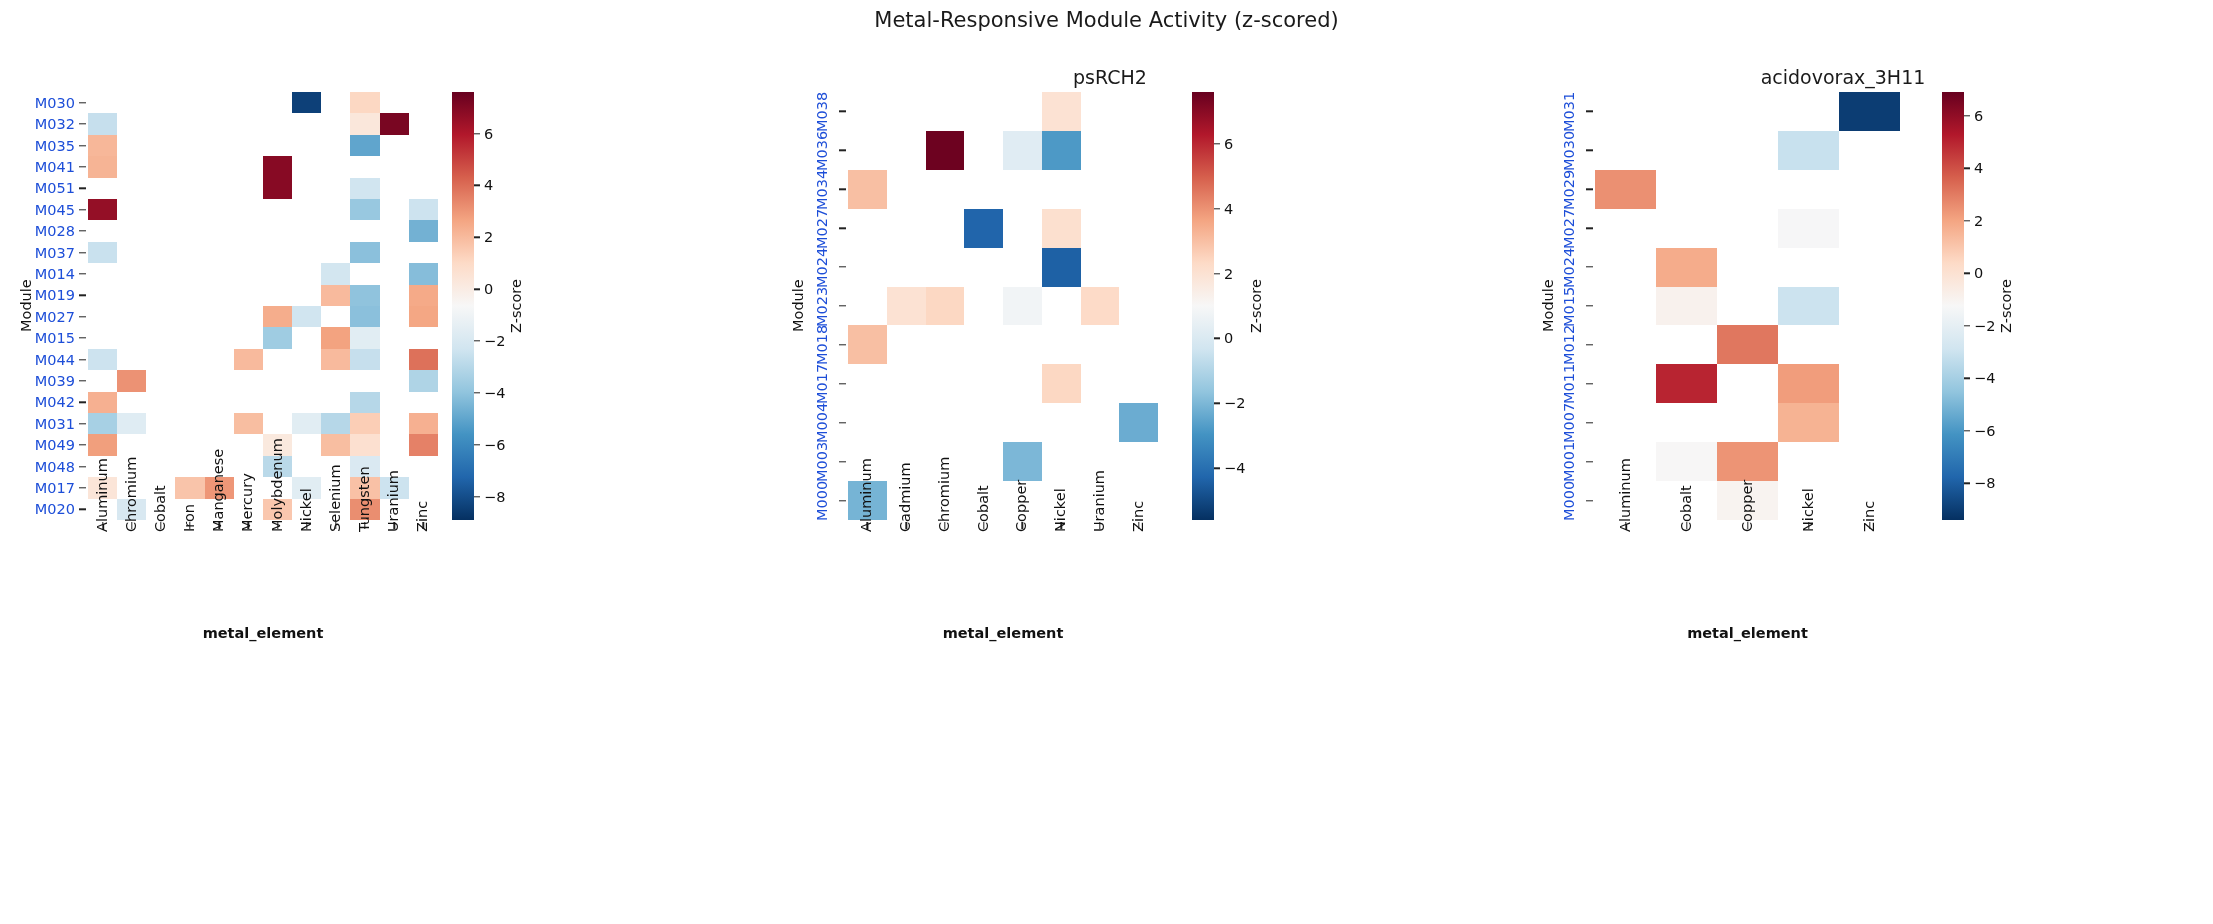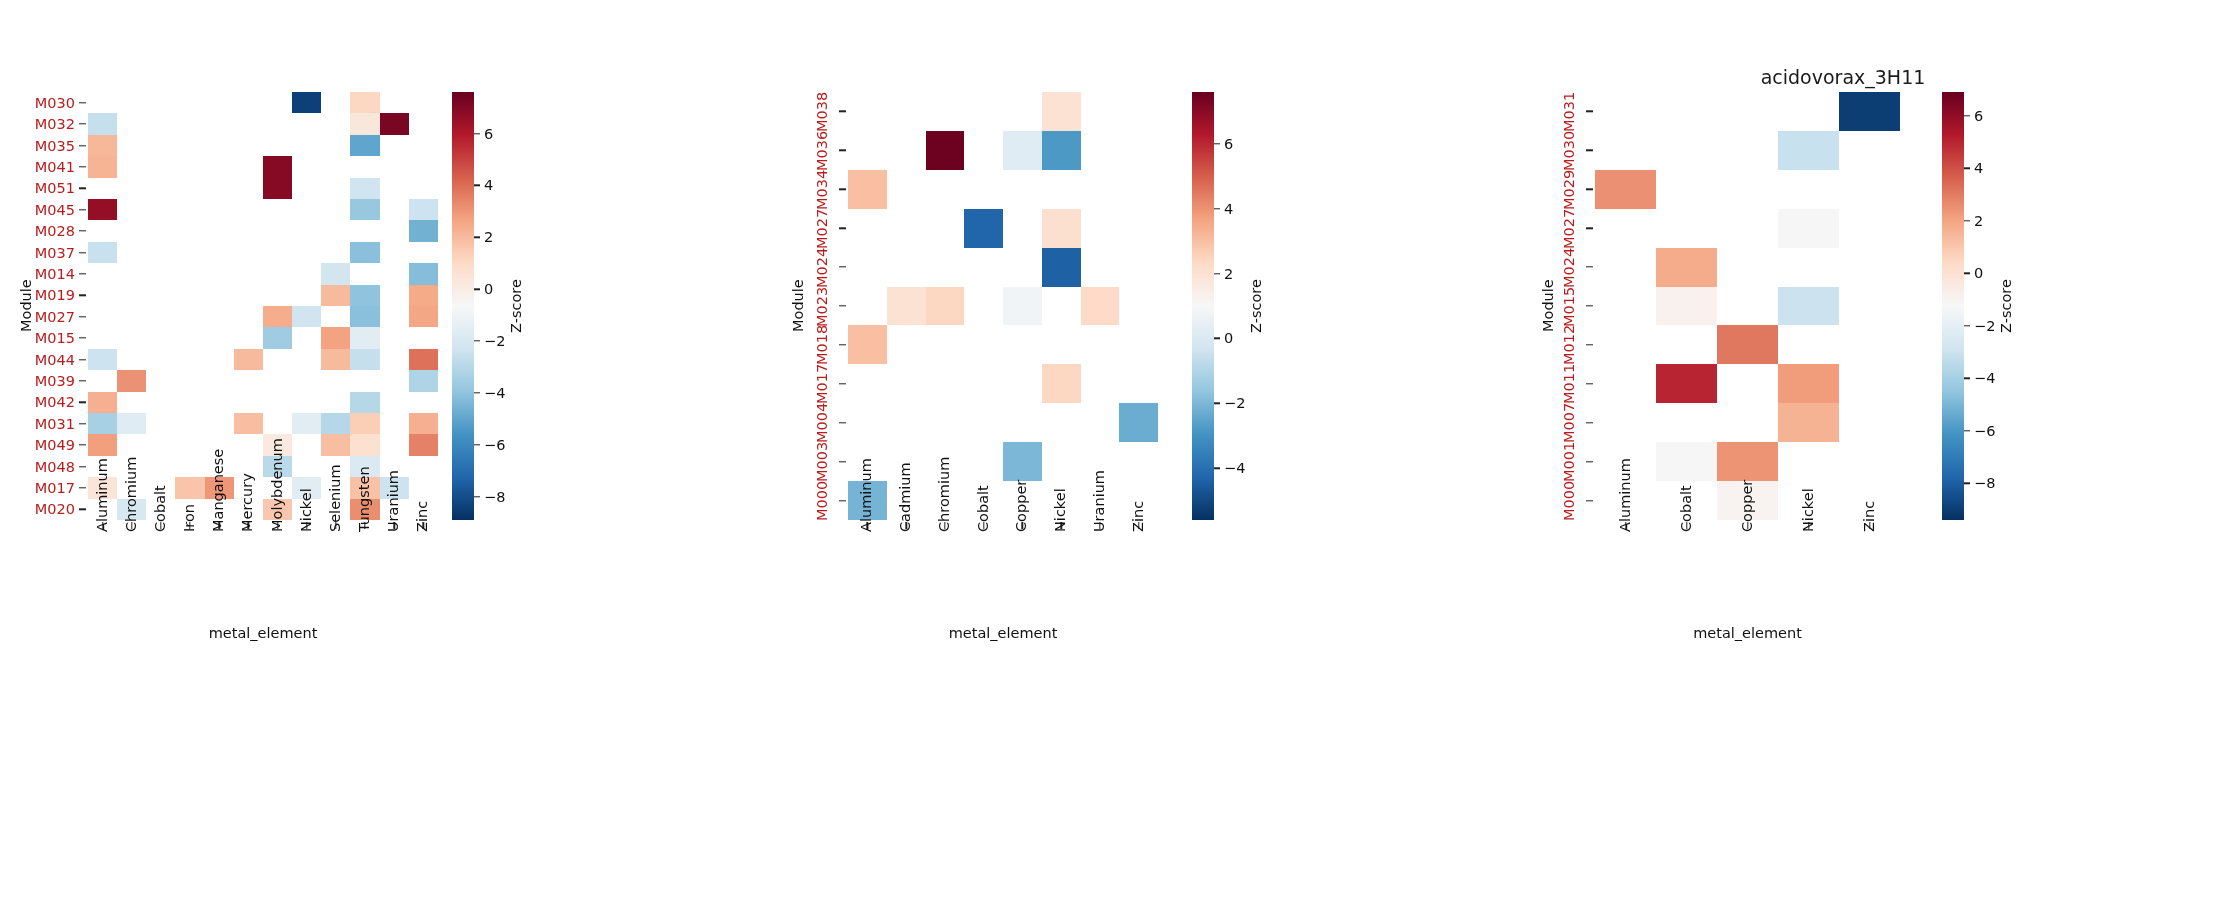--- a/index.html
+++ b/index.html
@@ -6,39 +6,43 @@
   body{width:2213px;height:924px;font-family:"DejaVu Sans","Liberation Sans",sans-serif;color:#000;overflow:hidden;}
   .fig{position:relative;width:2213px;height:924px;}
   .suptitle{position:absolute;left:0;top:8px;width:2213px;text-align:center;font-size:21px;color:#1a1a1a;}
   .panel{position:absolute;top:0;height:924px;}
   .p1{left:0;width:740px;}
   .p2{left:740px;width:740px;}
   .p3{left:1473px;width:740px;}
   .ptitle{position:absolute;top:66px;width:100%;text-align:center;font-size:19px;color:#1a1a1a;}
   .grid{position:absolute;display:grid;}
   .cell{background:#ffffff;}
-  .ylab{position:absolute;font-size:14.5px;color:#b91c1c;white-space:nowrap;}
+  .ylab{position:absolute;font-size:14.5px;color:#1d4ed8;white-space:nowrap;}
   .ylab.horiz{text-align:right;transform:translateY(-50%);}
   .ylab.vert{writing-mode:vertical-rl;transform:rotate(180deg);transform-origin:center;text-align:center;}
   .ytickdash{position:absolute;width:7px;height:1.4px;background:#222;transform:translateY(-50%);}
   .xtickdash{position:absolute;width:1.4px;height:7px;background:#222;transform:translateX(-50%);}
   .xlab{position:absolute;font-size:14.5px;color:#111;white-space:nowrap;writing-mode:vertical-rl;transform:rotate(180deg);transform-origin:left top;}
-  .axname-x{position:absolute;font-size:14.5px;color:#111;text-align:center;}
+  .axname-x{position:absolute;font-size:14.5px;color:#111;text-align:center;font-weight:bold;}
   .axname-y{position:absolute;font-size:14.5px;color:#111;writing-mode:vertical-rl;transform:rotate(180deg);text-align:center;}
   .cbar{position:absolute;width:22px;}
   .cbarlabel{position:absolute;font-size:14.5px;color:#111;writing-mode:vertical-rl;transform:rotate(180deg);text-align:center;}
   .cbtick{position:absolute;font-size:14.5px;color:#111;white-space:nowrap;transform:translateY(-50%);}
   .cbtickdash{position:absolute;width:6px;height:1.4px;background:#222;transform:translateY(-50%);}
 </style>
 </head>
 <body>
 
 <div class="fig">
 
+  <div class="suptitle">Metal-Responsive Module Activity (z-scored)</div>
 
+  <div class="panel p2">
+    <div class="ptitle">psRCH2</div>
+  </div>
   <div class="panel p3">
     <div class="ptitle">acidovorax_3H11</div>
   </div>
 
 <div class="grid" style="left: 88px; top: 92px; width: 350px; height: 428px; grid-template-columns: repeat(12, 1fr); grid-template-rows: repeat(20, 1fr);">
       <div class="cell"></div>
       <div class="cell"></div>
       <div class="cell"></div>
       <div class="cell"></div>
       <div class="cell"></div>

